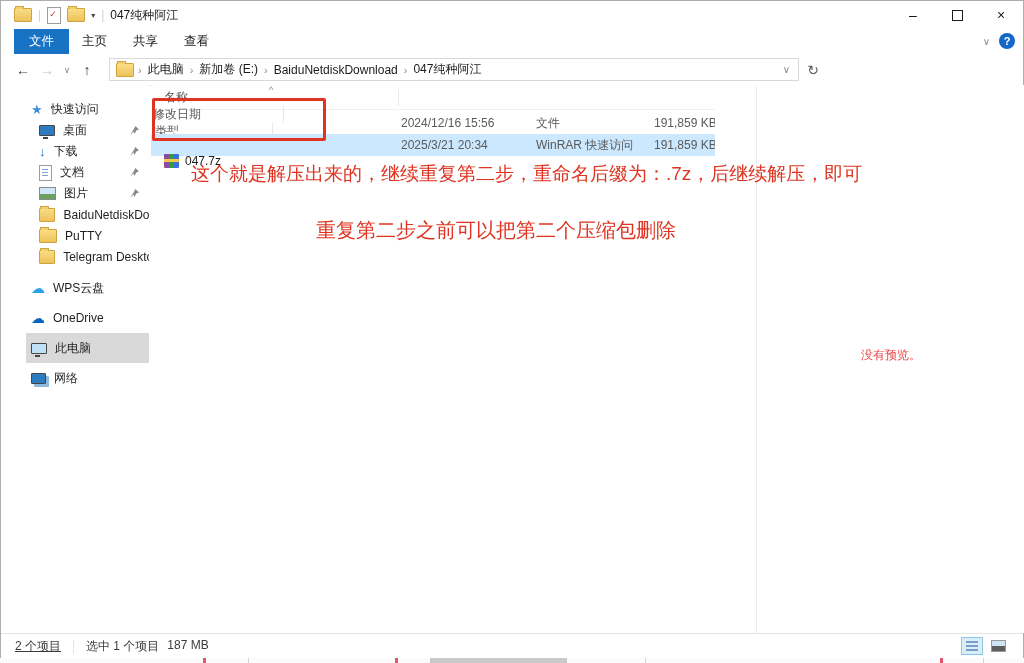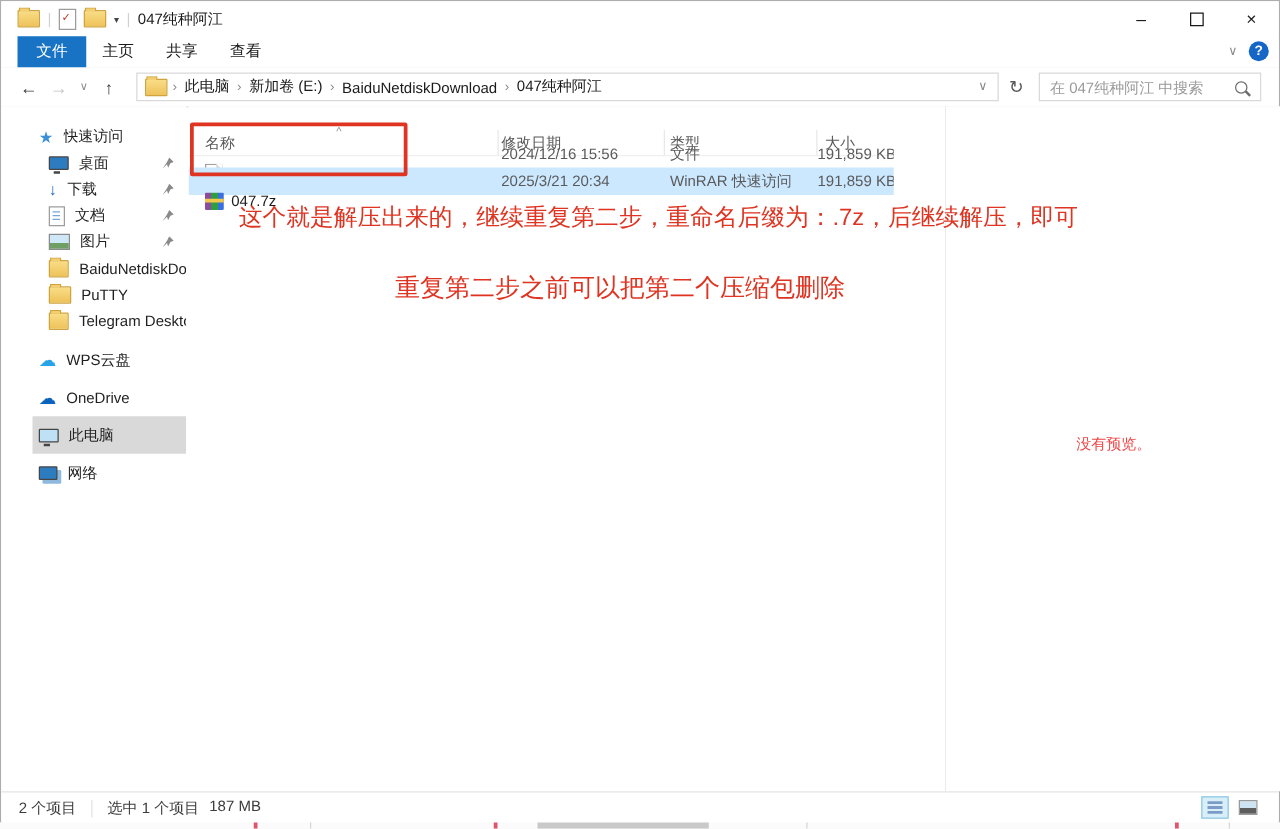--- a/index.html
+++ b/index.html
@@ -80,22 +80,22 @@
   .pic-ic{width:15px;height:11px;border:1px solid #8a8a8a;flex:none;
           background:linear-gradient(180deg,#cfe8f8 55%,#6f9f63 55%);}
   .cloud-ic{font-size:14px;line-height:1;}
   .cloud-ic.wps{color:#29a3e8;}
   .cloud-ic.od{color:#0b63bd;}
   .net-ic{width:13px;height:9px;background:#2e7cc0;border:1.5px solid #454545;border-radius:1px;
           position:relative;flex:none;box-shadow:3px 3px 0 #8fb8dd;}
 
   
   .listarea{position:absolute;left:150px;top:84px;width:605px;height:548px;background:#fff;}
-  .cols-header{position:absolute;left:0;top:19px;width:564px;height:20px;display:flex;
-               font-size:12px;color:#585858;border-bottom:1px solid #f0f0f0;}
+  .cols-header{position:absolute;left:0;top:4px;width:564px;height:20px;display:flex;
+               font-size:12px;color:#585858;border-bottom:1px solid #f0f0f0;flex-direction:column;}
   .ch{box-sizing:border-box;border-right:1px solid #e8e8e8;padding-left:13px;display:flex;align-items:center;position:relative;}
   .ch.c-name{width:248px;}
   .ch.c-date{width:133px;padding-left:2px;}
   .ch.c-type{width:122px;padding-left:4px;}
   .ch.c-size{width:61px;padding-left:6px;border-right:none;}
   .sort-ind{position:absolute;left:118px;top:-4px;font-size:9px;color:#8a8a8a;}
   .frow{position:absolute;left:0;width:564px;height:22px;display:flex;align-items:center;font-size:12px;}
   .frow .cell{box-sizing:border-box;white-space:nowrap;overflow:hidden;}
   .cell.name{width:248px;padding-left:13px;display:flex;align-items:center;gap:6px;color:#1a1a1a;margin-top:32px;}
   .cell.date{width:133px;color:#5a5a5a;padding-left:2px;}
@@ -118,21 +118,21 @@
   
   .red-rect{position:absolute;left:151px;top:97px;width:168px;height:37px;
             border:3px solid #de3421;border-radius:2px;}
   .ann{position:absolute;color:#de3421;white-space:nowrap;}
   .ann1{left:190px;top:160px;font-size:19px;}
   .ann2{left:315px;top:216px;font-size:20px;}
 
   
   .statusbar{position:absolute;left:0;top:632px;width:100%;height:25px;background:#fff;
              border-top:1px solid #e4e4e4;display:flex;align-items:center;font-size:12px;color:#3c3c3c;}
-  .sb-count{padding-left:14px;}
+  .sb-count{padding-left:14px;text-decoration:underline;}
   .sb-vsep{width:1px;height:14px;background:#e4e4e4;margin:0 12px;}
   .sb-sel{display:flex;gap:8px;}
   .view-toggles{position:absolute;right:14px;top:3px;display:flex;gap:4px;}
   .vt{width:22px;height:18px;box-sizing:border-box;display:flex;align-items:center;justify-content:center;}
   .vt.active{background:#d8effa;border:1px solid #8fc6e2;}
   .vt-details{width:12px;height:10px;background:
       repeating-linear-gradient(180deg,#7a9cc6 0 2px,transparent 2px 4px);}
   .vt-thumb{width:13px;height:10px;border:1px solid #9a9a9a;
       background:linear-gradient(180deg,#cfe4f2 55%,#5d5d5d 55%);}
 
@@ -190,24 +190,20 @@
       <span class="crumb">此电脑</span>
       <span class="crumb-sep">›</span>
       <span class="crumb">新加卷 (E:)</span>
       <span class="crumb-sep">›</span>
       <span class="crumb">BaiduNetdiskDownload</span>
       <span class="crumb-sep">›</span>
       <span class="crumb">047纯种阿江</span>
       <span class="addr-dd">∨</span>
     </div>
     <div class="refresh-btn">↻</div>
-    <div class="searchbox">
-      <input placeholder="在 047纯种阿江 中搜索" style="">
-      <span class="mag"></span>
-    </div>
   </div>
 
   <div class="sidebar">
     <div style="height:13px"></div>
     <div class="side-item lvl0">
       <span class="star-ic">★</span>
       <span class="lbl">快速访问</span>
     </div>
     <div class="side-item lvl1">
       <span class="mon-ic"></span>

